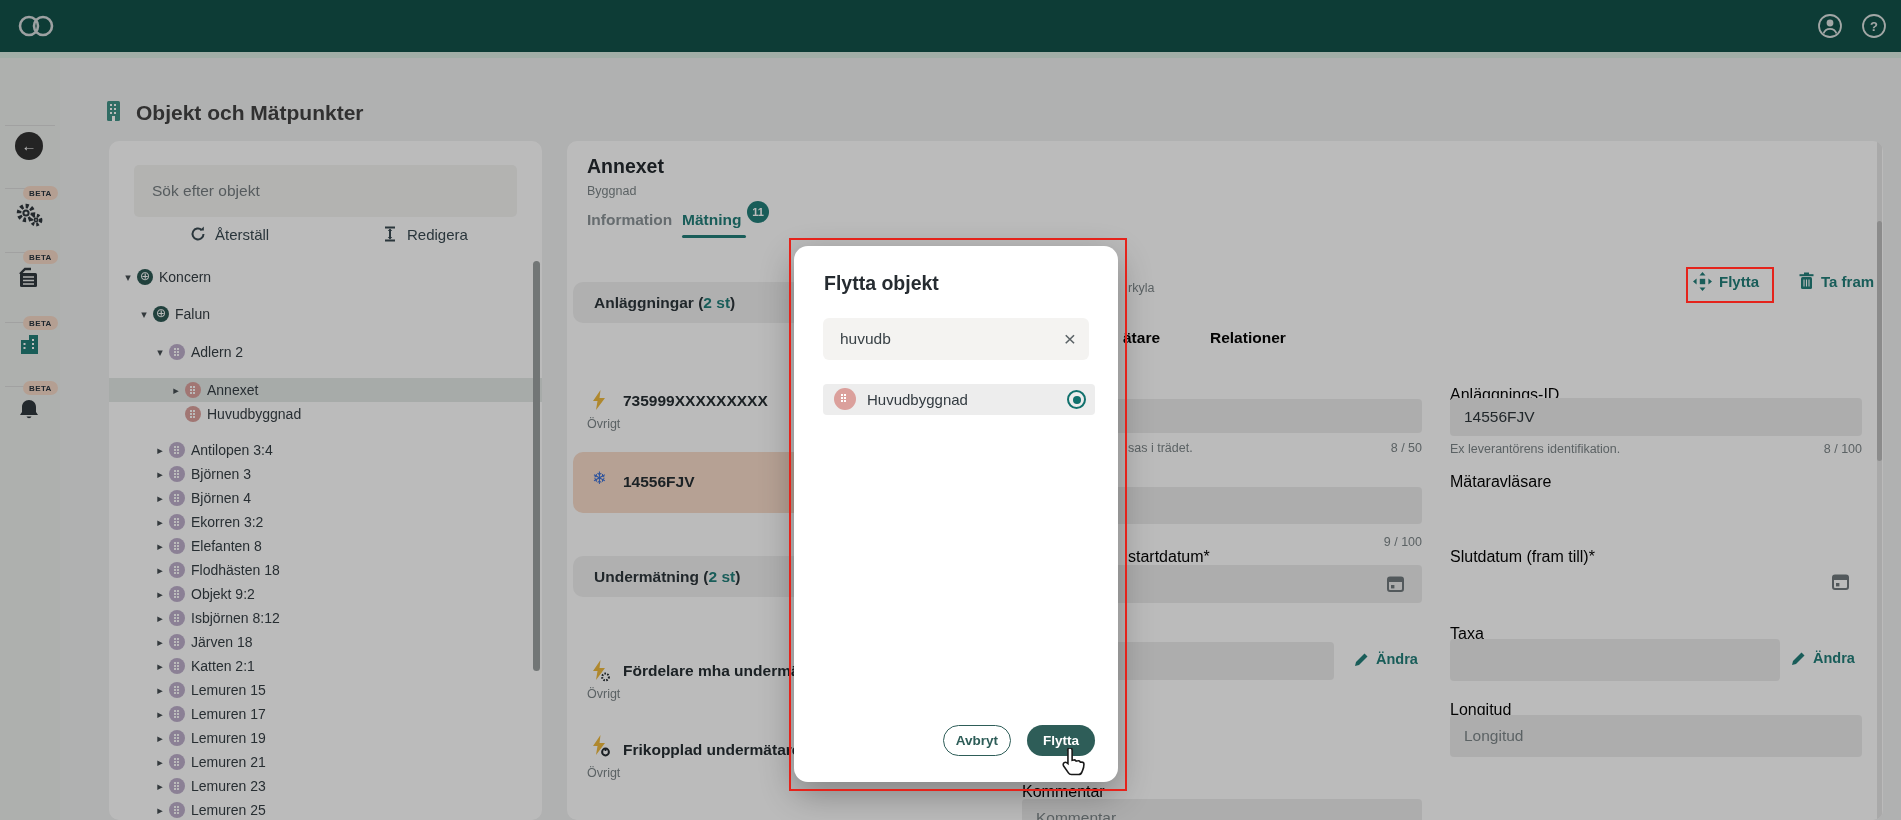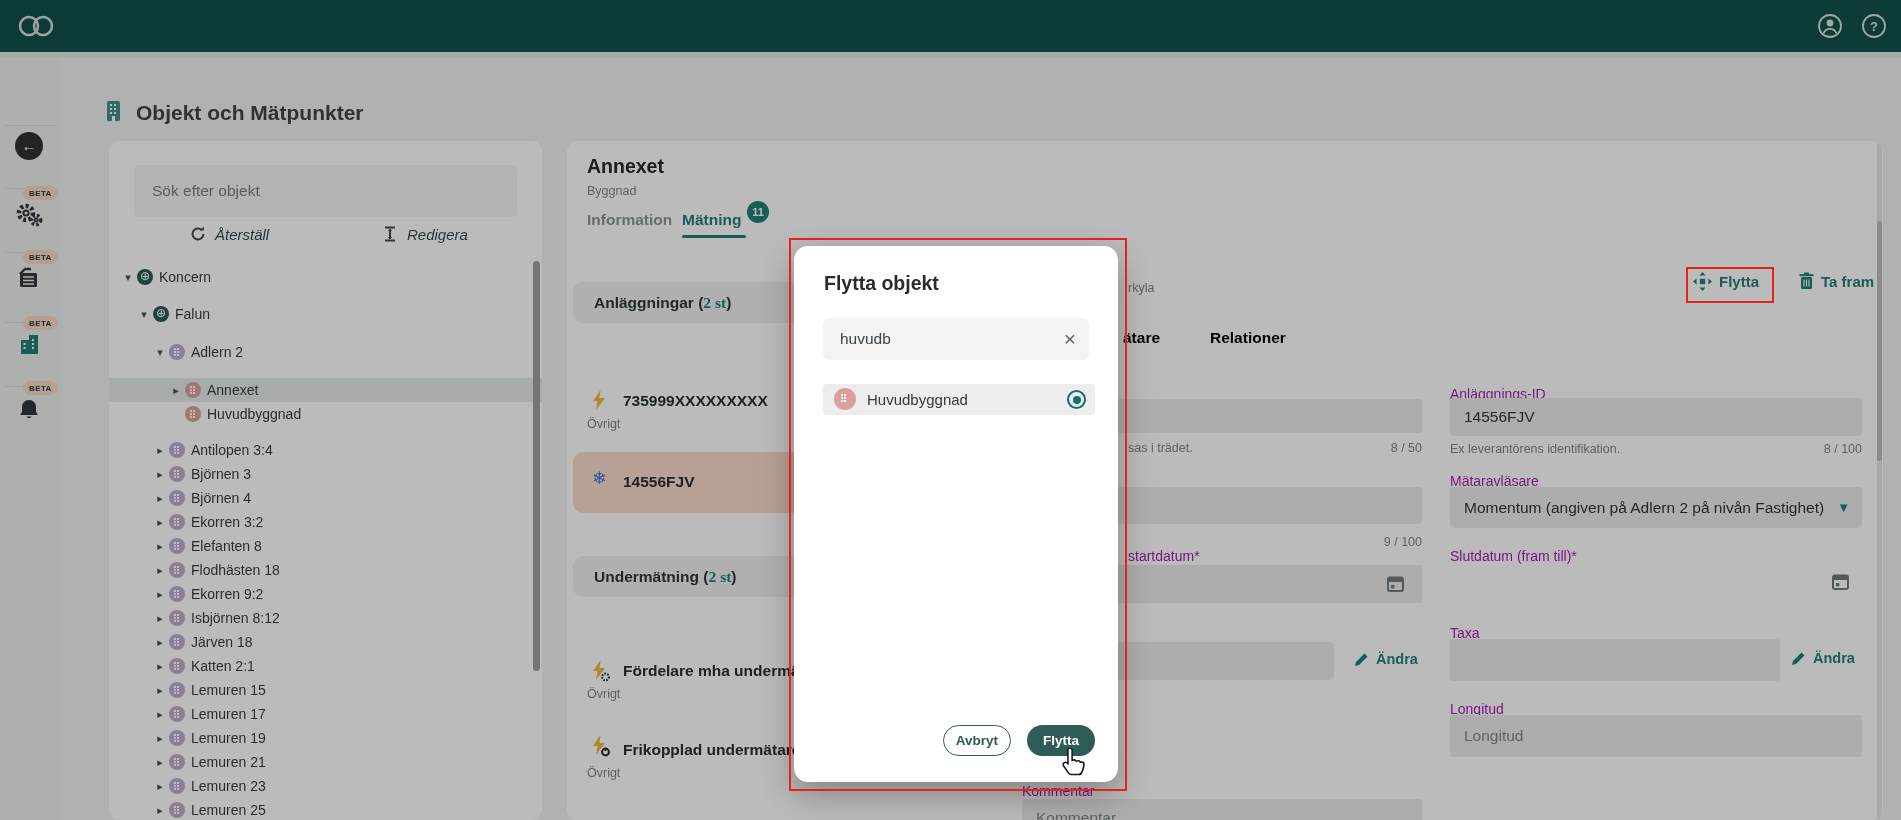--- a/index.html
+++ b/index.html
@@ -25,21 +25,21 @@
   .page-title { font-size:21px; font-weight:bold; color:#404040; }
 
   
   .card { position:absolute; background:#fff; border-radius:10px; z-index:5; }
   .tree-card { left:109px; top:141px; width:433px; height:679px; }
   .detail-card { left:567px; top:141px; width:1316px; height:679px; overflow:hidden; }
 
   
   .search-box { position:absolute; left:25px; top:24px; width:383px; height:52px; background:#f4f4f2; border-radius:5px; font-size:15.5px; color:#737b7e; line-height:52px; padding-left:18px; }
   .tree-actions { position:absolute; left:0; top:84px; width:433px; height:26px; }
-  .t-act { position:absolute; display:flex; gap:8px; align-items:flex-end; font-size:15px; color:#37474f; cursor:pointer;font-style:italic; }
+  .t-act { position:absolute; display:flex; gap:8px; align-items:flex-end; font-size:15px; color:#37474f; cursor:pointer; }
   .t-act svg { flex:0 0 auto; }
   .tree-list { position:absolute; left:0; top:124px; width:433px; }
   .tree-row { position:relative; height:24px; display:flex; align-items:center; font-size:14px; color:#333c42; width:433px; cursor:pointer; }
   .tree-row.selected { background:#e3e9e7; }
   .caret { width:14px; font-size:11px; color:#434b50; text-align:center; flex:0 0 14px; }
   .tree-ico { width:16px; height:16px; border-radius:50%; margin:0 6px 0 2px; position:relative; flex:0 0 16px; }
   .tree-ico.globe { background:#2a5651; color:#fff; font-size:12px; text-align:center; line-height:15px; }
   .tree-ico.purple { background:#bdaecb; }
   .tree-ico.rose { background:#dba09c; }
   .tree-ico.purple::before, .tree-ico.rose::before, .mini-building::before {
@@ -50,30 +50,30 @@
   
   .d-title { position:absolute; left:20px; top:14px; font-size:19.5px; font-weight:bold; color:#20262b; }
   .d-sub { position:absolute; left:20px; top:43px; font-size:12.5px; color:#7b8487; }
   .tab { position:absolute; top:70px; font-size:15.5px; font-weight:bold; color:#8a9296; cursor:pointer; }
   .tab.active { color:#1f7d78; }
   .tab-underline { position:absolute; left:115px; top:94px; width:64px; height:3px; background:#1f7d78; border-radius:2px; }
   .tab-badge { position:absolute; left:180px; top:60px; width:22px; height:22px; border-radius:50%; background:#1f7d78; color:#fff; font-size:11px; font-weight:bold; text-align:center; line-height:22px; }
 
   
   .section-pill { position:absolute; left:6px; width:434px; height:41px; background:#f0f0f0; border-radius:10px; font-size:15.5px; font-weight:bold; color:#2a3338; line-height:41px; padding-left:21px; }
-  .count-teal { color:#1f7d78;font-family:Liberation Serif, serif; }
+  .count-teal { color:#1f7d78; }
   .meter-label { position:absolute; font-size:15.5px; font-weight:bold; color:#232b30; white-space:nowrap; cursor:pointer; }
   .meter-sub { position:absolute; font-size:12.5px; color:#7b8487; }
   .salmon { position:absolute; left:6px; top:311px; width:434px; height:61px; background:#f8dbc9; border-radius:10px; cursor:pointer; }
   .snow { position:absolute; left:25px; top:327px; font-size:17px; color:#3b6fd6; }
 
   
   .frag { position:absolute; font-size:12.5px; color:#7b8487; white-space:nowrap; }
   .formtab { position:absolute; top:188px; font-size:15.5px; font-weight:bold; color:#000000; cursor:pointer; }
-  .f-label { position:absolute; font-size:14px; color:#a21caf; white-space:nowrap; }
+  .f-label { position:absolute; font-size:16px; color:#000000; white-space:nowrap; }
   .f-input { position:absolute; background:#ececec; border-radius:4px; font-size:15.5px; color:#2a3237; display:flex; align-items:center; padding:0 14px; white-space:nowrap; }
   .f-input.ph { color:#7b8487; }
   .f-helper { position:absolute; font-size:12.5px; color:#7b8487; display:flex; justify-content:space-between; }
   .teal-btn { position:absolute; display:flex; gap:7px; align-items:center; color:#1f7d78; font-size:14.5px; font-weight:bold; cursor:pointer; white-space:nowrap; }
   .dd-caret { position:absolute; right:12px; color:#1f7d78; font-size:13px; }
   .form-scroll { position:absolute; left:1310px; top:0; width:5px; height:679px; background:#e6e6e6; }
   .form-scroll-thumb { position:absolute; left:0; top:80px; width:5px; height:240px; background:#bdbdbd; border-radius:3px; }
 
   
   .overlay { position:absolute; inset:0; background:rgba(10,12,12,.28); z-index:40; }
@@ -267,21 +267,21 @@
     <span class="t-label">Elefanten 8</span>
   </div>
       <div class="tree-row" style="padding-left: 44px;">
     <span class="caret">▸</span>
     <span class="tree-ico purple"></span>
     <span class="t-label">Flodhästen 18</span>
   </div>
       <div class="tree-row" style="padding-left: 44px;">
     <span class="caret">▸</span>
     <span class="tree-ico purple"></span>
-    <span class="t-label">Ekorren 9:2</span>
+    <span class="t-label">Objekt 9:2</span>
   </div>
       <div class="tree-row" style="padding-left: 44px;">
     <span class="caret">▸</span>
     <span class="tree-ico purple"></span>
     <span class="t-label">Isbjörnen 8:12</span>
   </div>
       <div class="tree-row" style="padding-left: 44px;">
     <span class="caret">▸</span>
     <span class="tree-ico purple"></span>
     <span class="t-label">Järven 18</span>
@@ -428,24 +428,20 @@
   <div class="f-label" style="left:455px;top:642px">Kommentar</div>
   <div class="f-input ph" style="left:455px;top:658px;width:400px;height:60px;align-items:flex-start;padding-top:10px">Kommentar</div>
 
   <div class="f-label" style="left:883px;top:245px">Anläggnings-ID</div>
   <div class="f-input" style="left:883px;top:257px;width:412px;height:38px">14556FJV</div>
   <div class="f-helper" style="left:883px;top:301px;width:412px">
     <span>Ex leverantörens identifikation.</span>
     <span>8 / 100</span>
   </div>
   <div class="f-label" style="left:883px;top:332px">Mätaravläsare</div>
-  <div class="f-input" style="left:883px;top:346px;width:412px;height:41px">
-    <span>Momentum (angiven på Adlern 2 på nivån Fastighet)</span>
-    <span class="dd-caret">▼</span>
-  </div>
   <div class="f-label" style="left:883px;top:407px">Slutdatum (fram till)*</div>
   <span style="position:absolute;left:1265px;top:432px">
     <svg width="17" height="17" viewBox="0 0 17 17">
         <rect x="1" y="2.5" width="15" height="13.5" rx="2" stroke="#6f787c" stroke-width="2" fill="none"></rect>
         <rect x="1" y="2.5" width="15" height="4.5" fill="#6f787c"></rect>
         <rect x="4" y="10" width="3.4" height="3.4" fill="#6f787c"></rect>
       </svg>
   </span>
   <div class="f-label" style="left:883px;top:484px">Taxa</div>
   <div class="f-input" style="left:883px;top:498px;width:330px;height:42px"></div>

